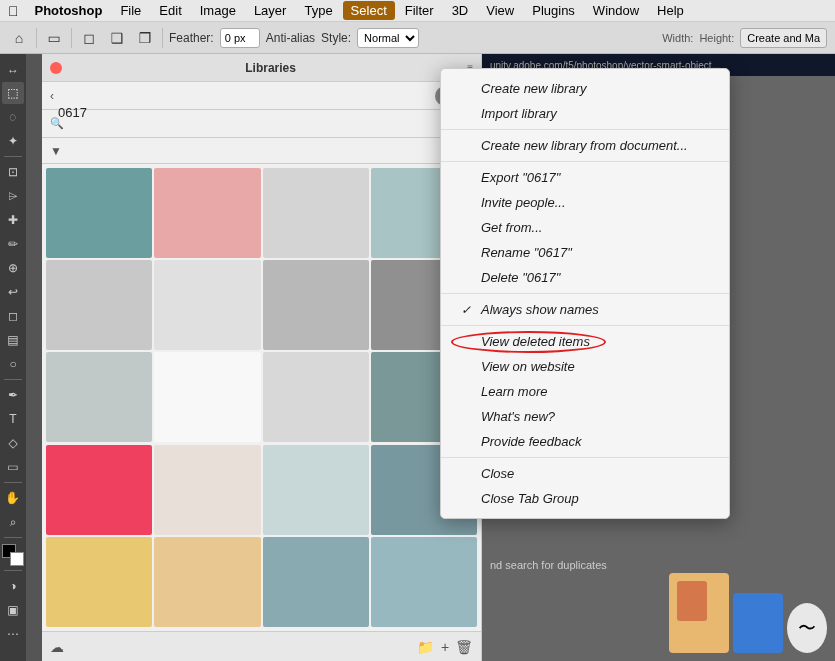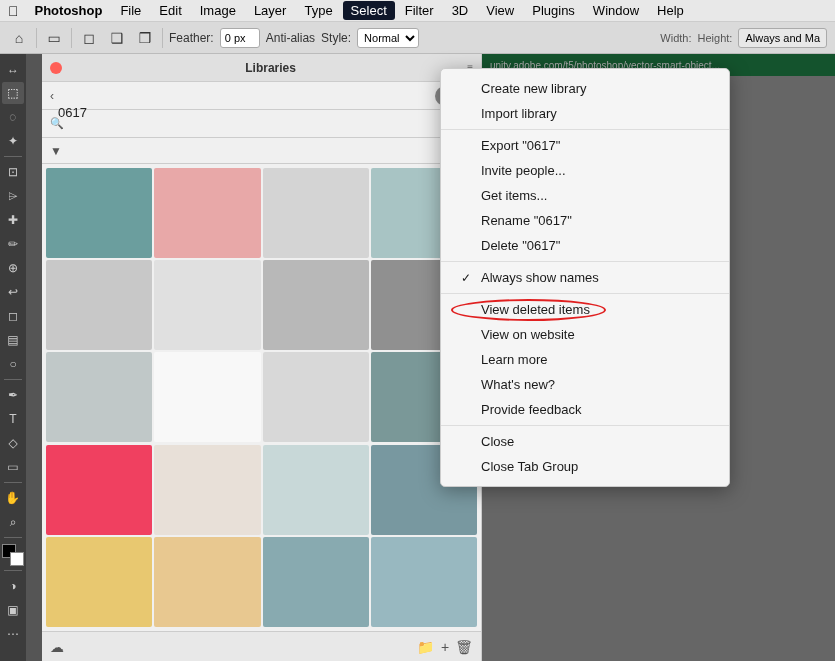--- a/index.html
+++ b/index.html
@@ -30,21 +30,21 @@
       margin-right: 6px;
     }
     .menu-item {
       padding: 2px 8px;
       font-size: 13px;
       cursor: pointer;
       border-radius: 3px;
       color: #000;
     }
     .menu-item.active, .menu-item:hover {
-      background: #0f172a;
+      background: #a16207;
       color: #fff;
     }
     .menu-item.app-name {
       font-weight: 700;
     }
 
     
     #toolbar {
       display: flex;
       align-items: center;
@@ -346,20 +346,21 @@
       background: #f5f5f5;
       border: 1px solid #ccc;
       border-radius: 5px;
       box-shadow: 0 4px 20px rgba(0,0,0,0.35);
       z-index: 1000;
       padding: 4px 0;
     }
     .menu-group {
       padding: 3px 0;
       border-bottom: 1px solid #ddd;
+      font-style: italic;
     }
     .menu-group:last-child { border-bottom: none; }
     .dropdown-item {
       padding: 5px 20px;
       font-size: 13px;
       color: #1a1a1a;
       cursor: pointer;
       display: flex;
       align-items: center;
       gap: 6px;
@@ -379,21 +380,21 @@
       top: 50%;
       transform: translateY(-50%);
       width: 155px;
       height: 22px;
       border: 2px solid #e02020;
       border-radius: 50%;
       pointer-events: none;
     }
     .cc-url-bar {
       height: 22px;
-      background: #14532d;
+      background: #0f172a;
       font-size: 10px;
       color: #aaa;
       display: flex;
       align-items: center;
       padding: 0 8px;
     }
     .cc-bottom {
       position: absolute;
       bottom: 0; left: 0; right: 0;
       height: 120px;
@@ -435,21 +436,21 @@
   <span class="toolbar-label">Feather:</span>
   <input class="toolbar-input" value="0 px" style="">
   <span class="toolbar-label">Anti-alias</span>
   <span class="toolbar-label">Style:</span>
   <select class="toolbar-select">
     <option>Normal</option>
   </select>
   <span class="toolbar-spacer"></span>
   <span class="toolbar-dim">Width:</span>
   <span class="toolbar-dim">Height:</span>
-  <button class="toolbar-btn-wide">Always and Ma</button>
+  <button class="toolbar-btn-wide">Create and Ma</button>
 </div>
 
 <div id="main">
 
   <div id="toolbox">
     <div class="tool-icon">↔</div>
     <div class="tool-icon active">⬚</div>
     <div class="tool-icon">◌</div>
     <div class="tool-icon">✦</div>
     <div class="tool-sep"></div>
@@ -539,47 +540,64 @@
       <span class="footer-icon">📁</span>
       <span class="footer-icon">+</span>
       <span class="footer-icon">🗑</span>
     </div>
   </div>
 
   <div id="canvas-area">
     <div class="cc-url-bar">
       <span>unity.adobe.com/t5/photoshop/vector-smart-object...</span>
     </div>
+    <div class="cc-bottom">
+      <span style="font-size:11px;color:#ccc;position:absolute;bottom:90px;left:8px;">nd search for duplicates</span>
+
+      <div style="position:absolute;bottom:8px;right:8px;display:flex;gap:4px;align-items:flex-end;">
+        <div style="width:60px;height:80px;background:#e8b870;border-radius:4px;position:relative;">
+          <div style="width:30px;height:40px;background:#d4774a;border-radius:3px;position:absolute;top:8px;left:8px;"></div>
+        </div>
+        <div style="width:50px;height:60px;background:#3a7bd5;border-radius:4px;"></div>
+        <div style="width:40px;height:50px;background:#e8e8e8;border-radius:50%;display:flex;align-items:center;justify-content:center;font-size:18px;">〜</div>
+      </div>
+    </div>
   </div>
 
 </div>
 
 <div id="dropdown-menu">
 <div class="menu-group">
       <div class="dropdown-item">
         <span class="checkmark"></span>
         <span>Create new library</span>
       </div>
       <div class="dropdown-item">
         <span class="checkmark"></span>
         <span>Import library</span>
       </div>
     </div>
     <div class="menu-group">
       <div class="dropdown-item">
         <span class="checkmark"></span>
+        <span>Create new library from document...</span>
+      </div>
+    </div>
+    <div class="menu-group">
+      <div class="dropdown-item">
+        <span class="checkmark"></span>
         <span>Export "0617"</span>
       </div>
       <div class="dropdown-item">
         <span class="checkmark"></span>
         <span>Invite people...</span>
       </div>
       <div class="dropdown-item">
         <span class="checkmark"></span>
-        <span>Get items...</span>
+        <span>Get from...</span>
       </div>
       <div class="dropdown-item">
         <span class="checkmark"></span>
         <span>Rename "0617"</span>
       </div>
       <div class="dropdown-item">
         <span class="checkmark"></span>
         <span>Delete "0617"</span>
       </div>
     </div>

